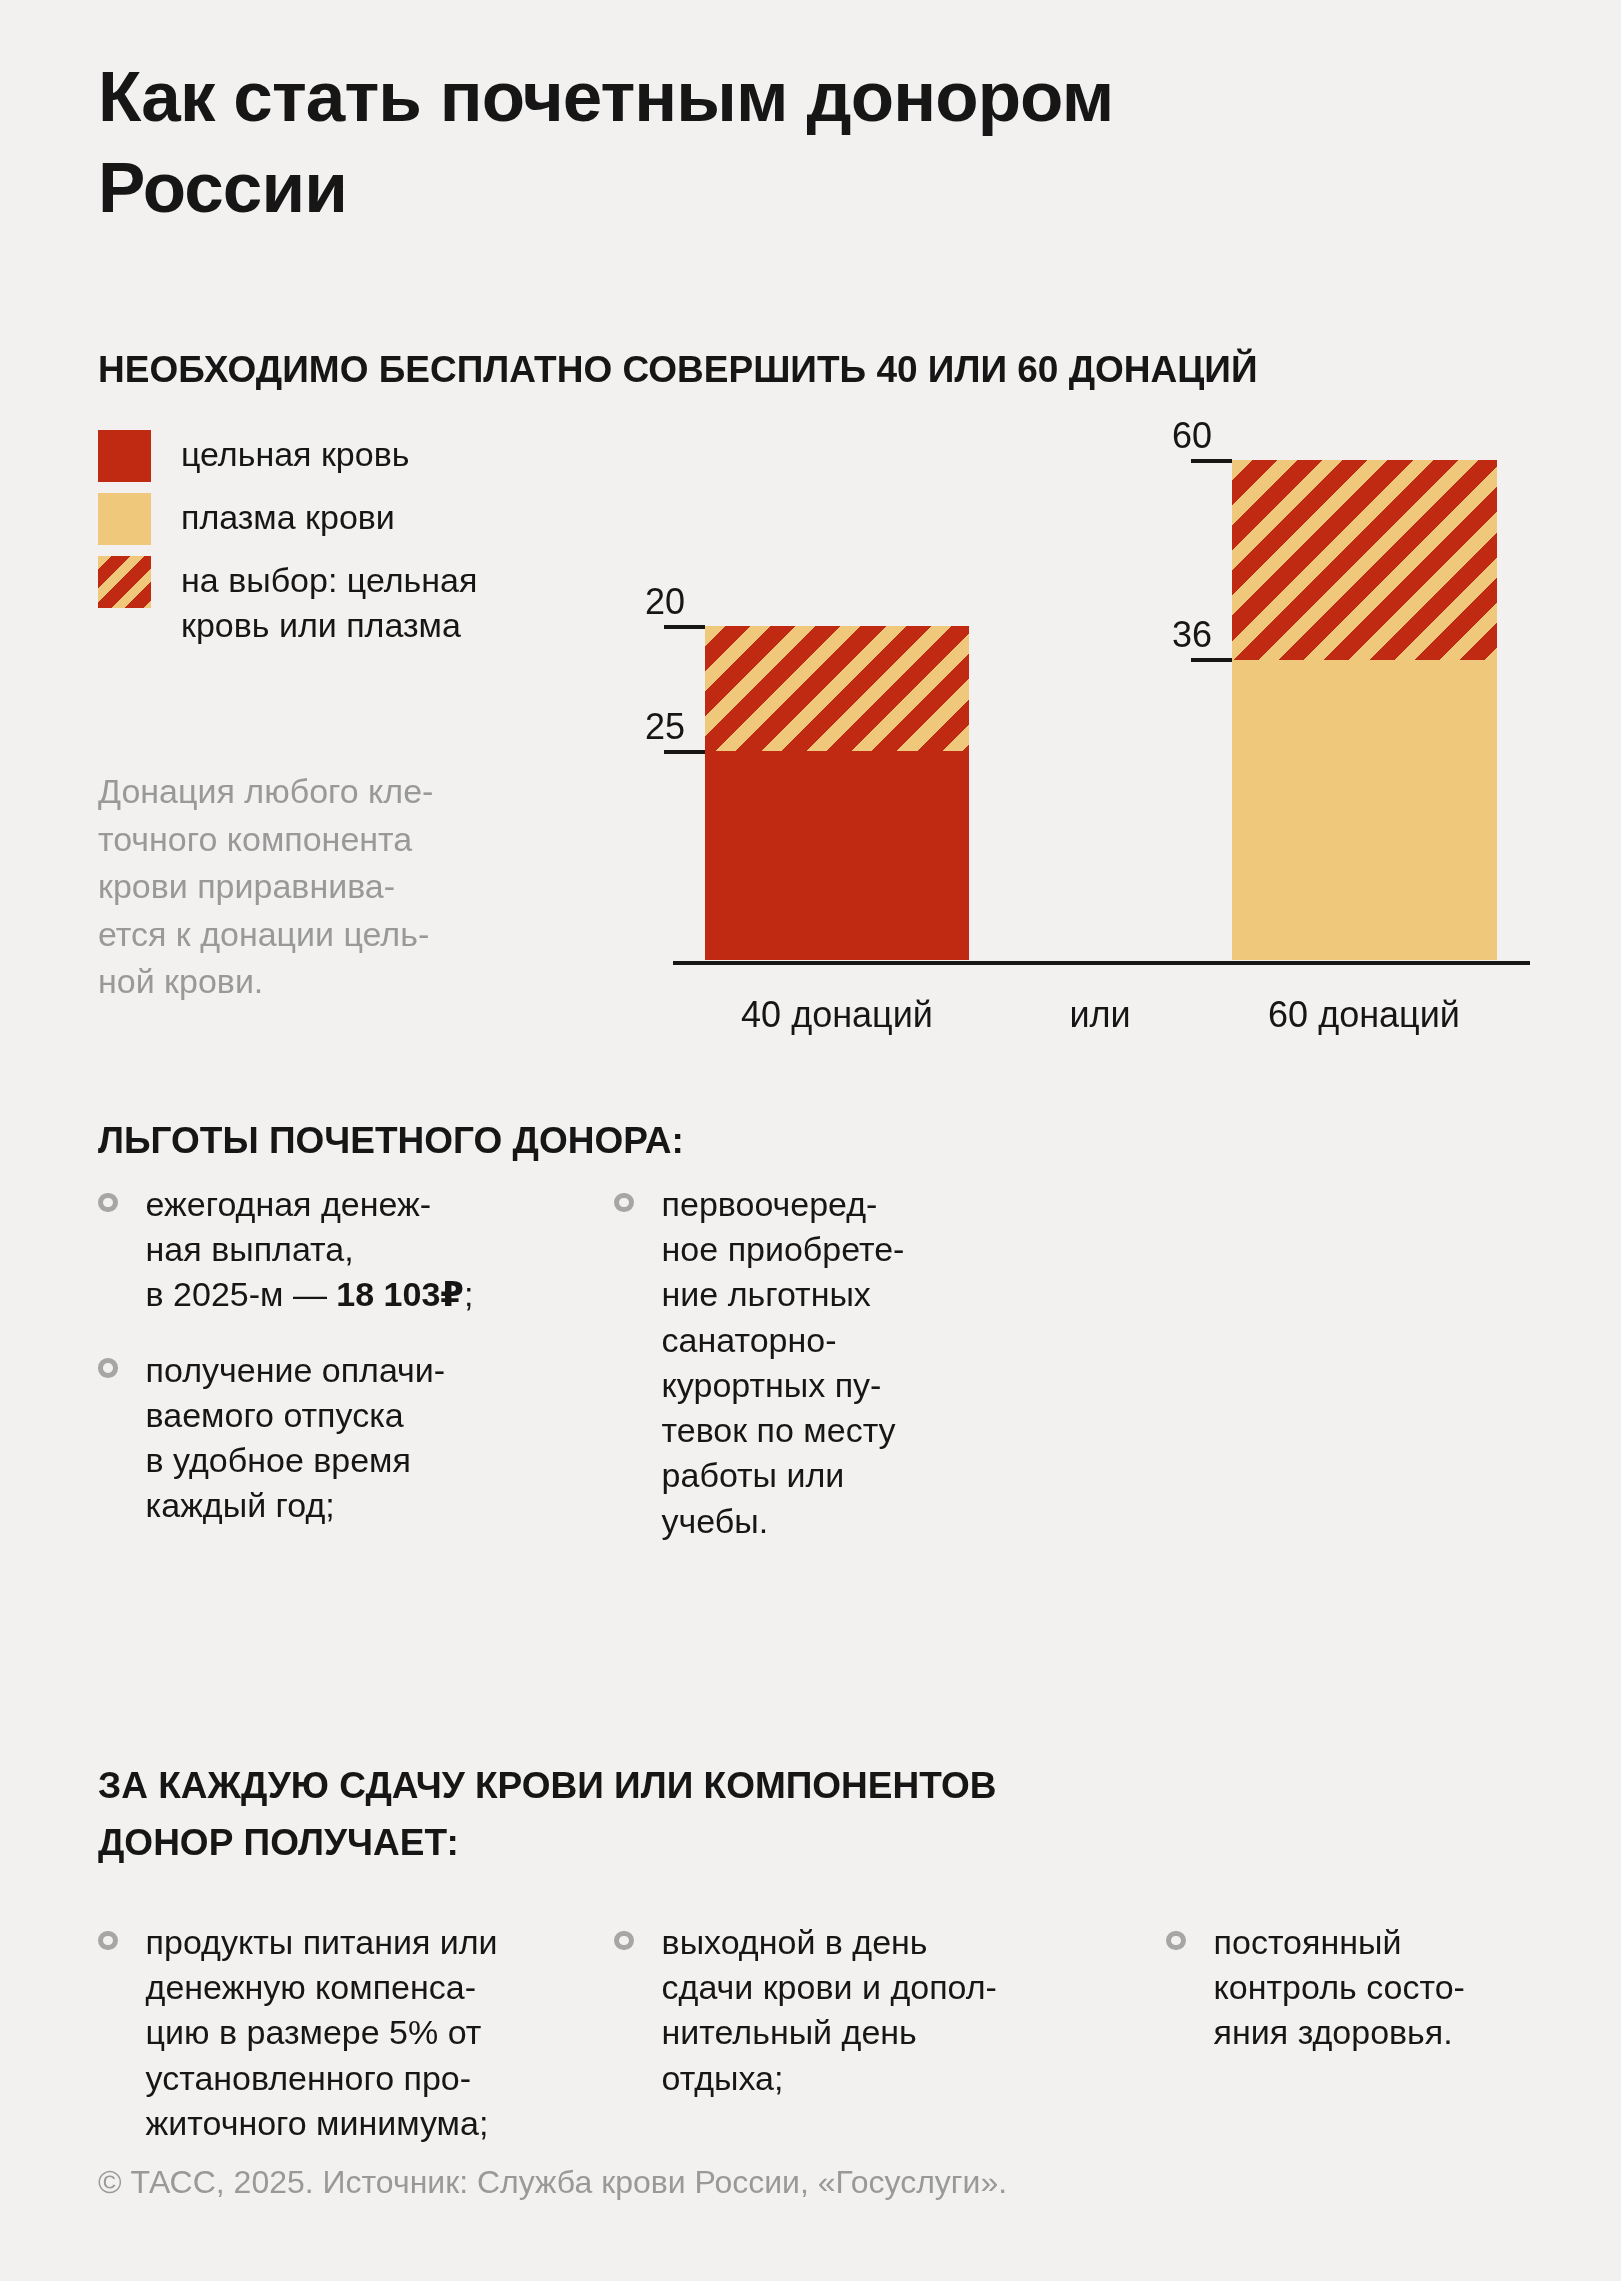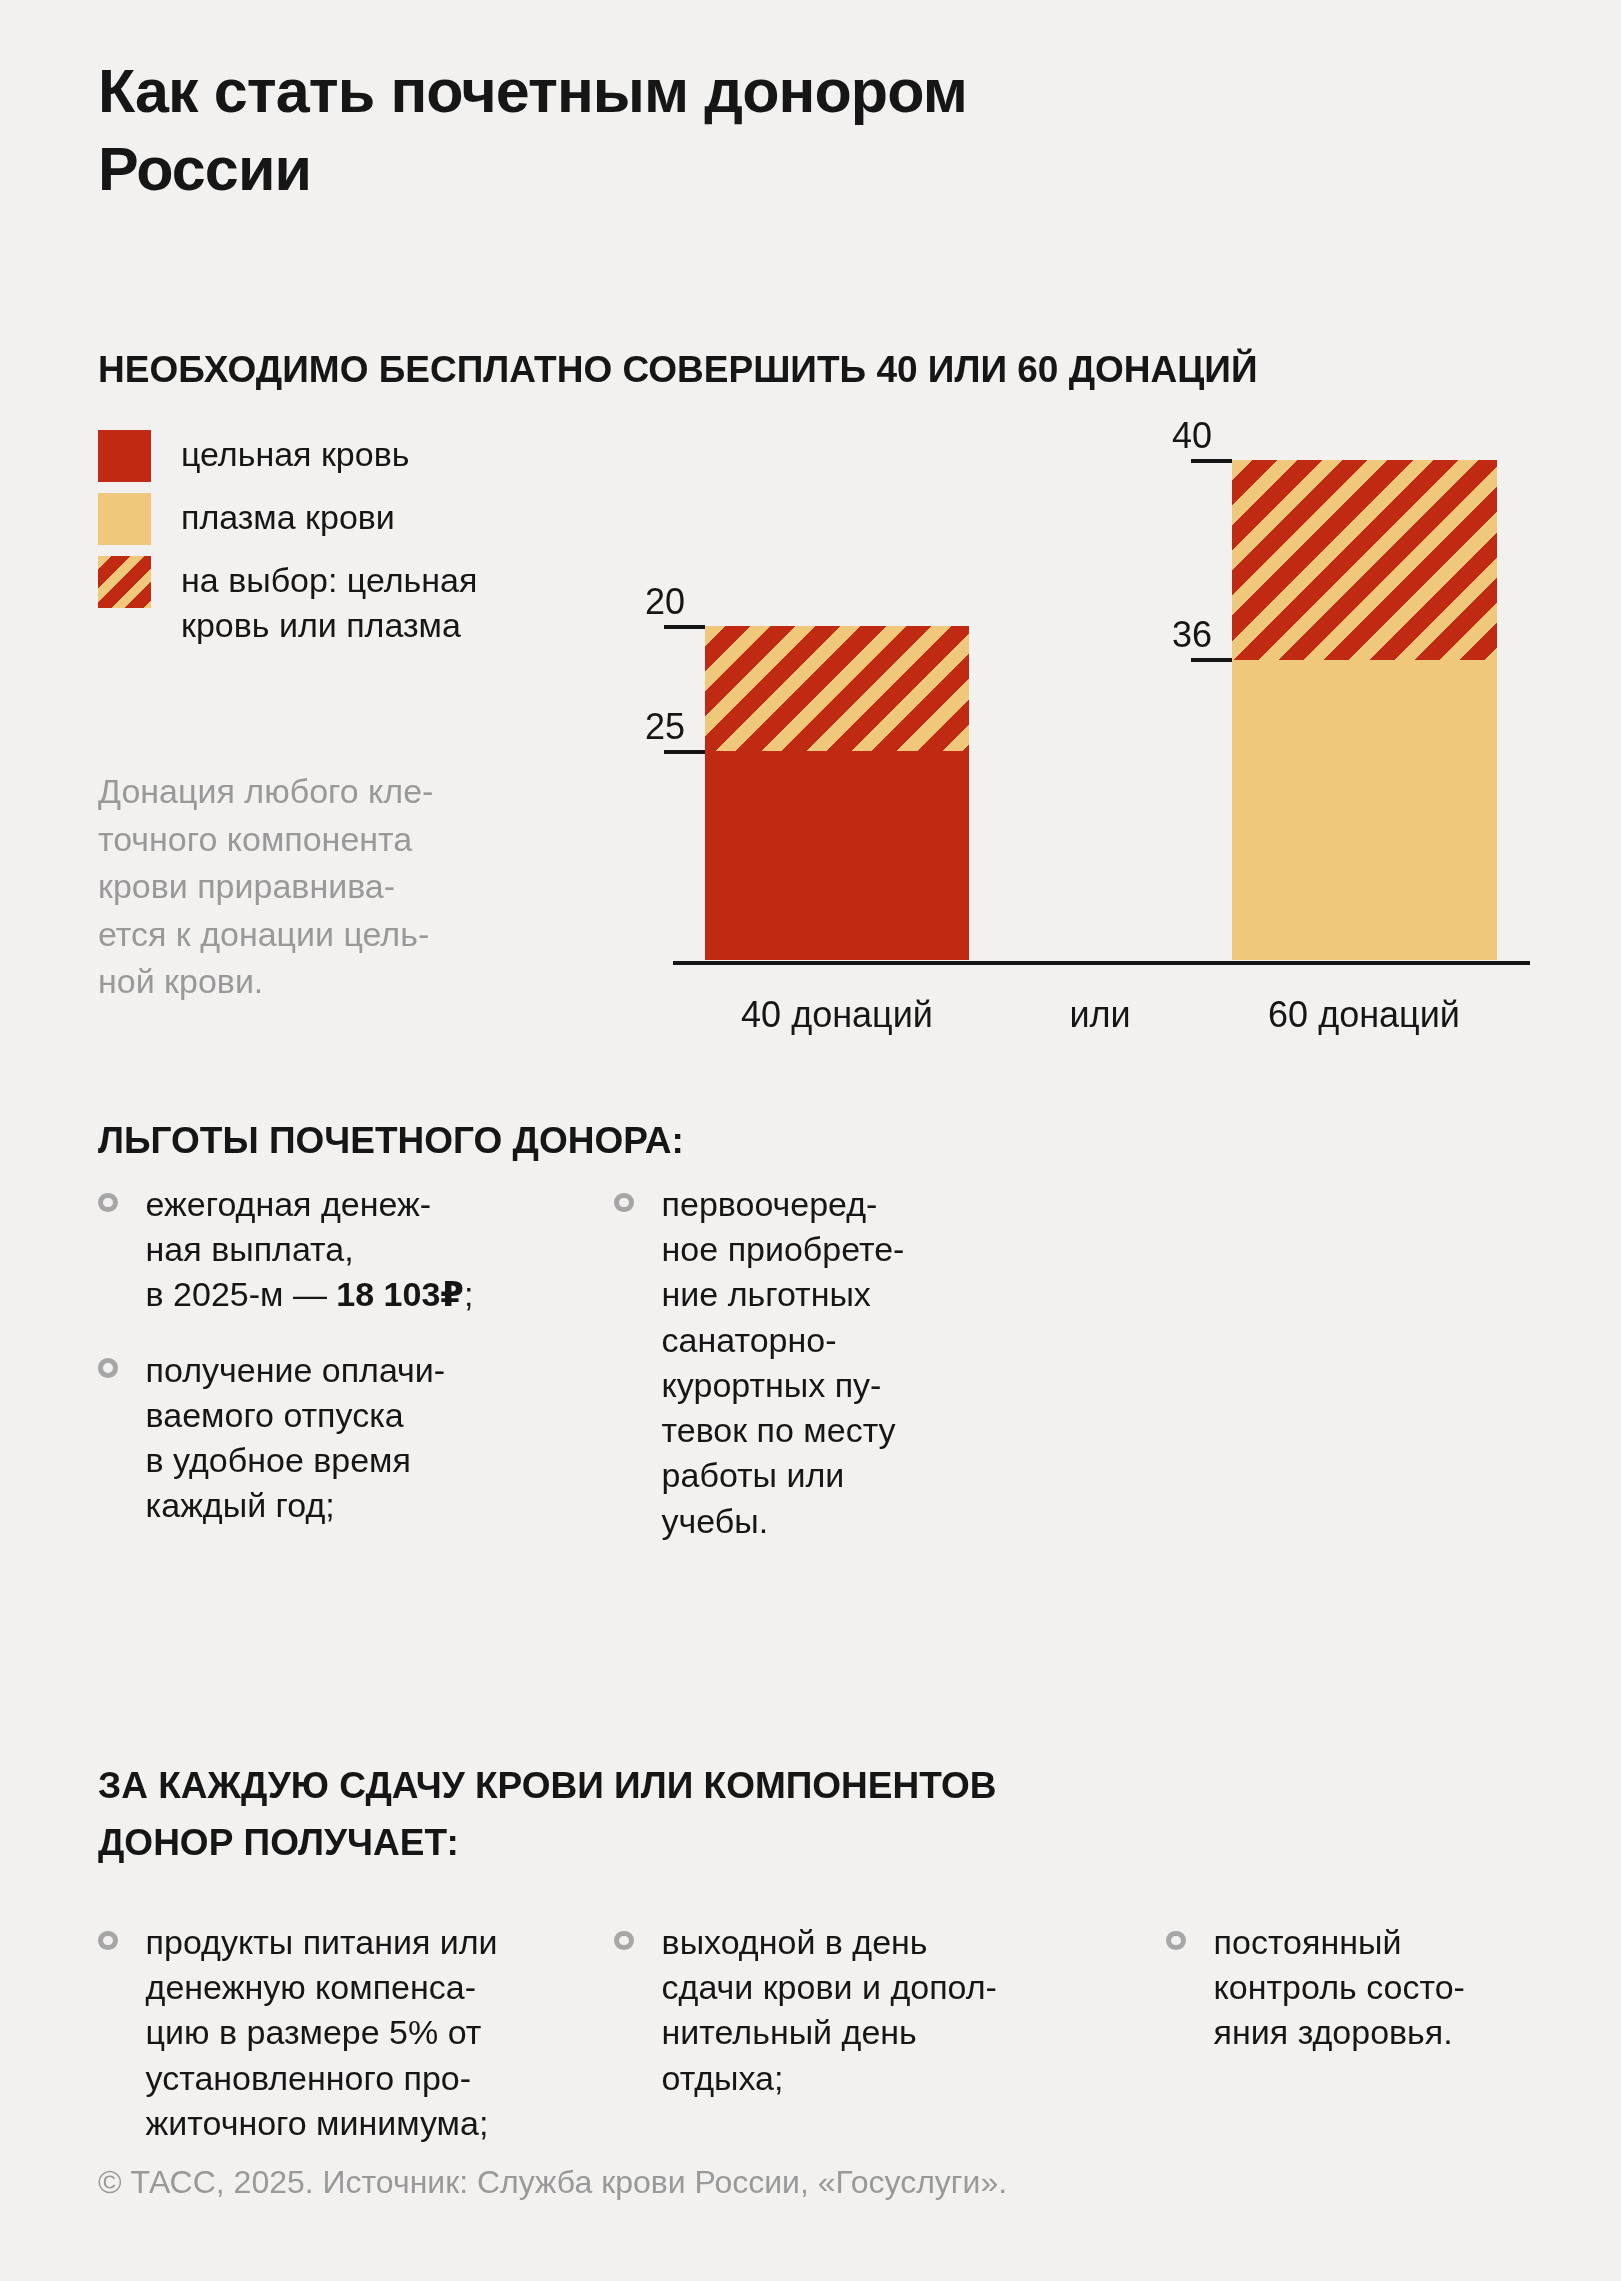--- a/index.html
+++ b/index.html
@@ -16,21 +16,21 @@
     position:relative;
     width:1622px;height:2281px;
     background:var(--bg);
     color:var(--ink);
     overflow:hidden;
   }
   .pre{white-space:pre-line;}
 
   .title{
     position:absolute;left:98px;top:52px;width:1444px;
-    font-size:61px;font-weight:700;line-height:1.28;letter-spacing:-0.9px;
+    font-size:71px;font-weight:700;line-height:1.28;letter-spacing:-0.9px;
     color:var(--ink);
   }
   .subtitle{
     position:absolute;left:98px;top:349px;width:1444px;
     font-size:37px;font-weight:700;letter-spacing:0;
     color:var(--ink);
   }
 
   
   .legend{position:absolute;left:98px;top:430px;width:499px;display:flex;flex-direction:column;gap:11px;}
@@ -120,21 +120,21 @@
         </div>
         <div class="tick-line" style="left: 40px; width: 41px; top: 233px;"></div>
         <div class="tick-label" style="left: 61px; top: 192px;">20</div>
         <div class="tick-line" style="left: 40px; width: 41px; top: 358px;"></div>
         <div class="tick-label" style="left: 61px; top: 317px;">25</div>
         <div class="bar" style="left: 608px; width: 265px; height: 500px;">
           <div class="seg yellow" style="bottom: 0px; height: 300px;"></div>
           <div class="seg hatch" style="bottom: 300px; height: 200px;"></div>
         </div>
         <div class="tick-line" style="left: 567px; width: 41px; top: 67px;"></div>
-        <div class="tick-label" style="left: 588px; top: 26px;">40</div>
+        <div class="tick-label" style="left: 588px; top: 26px;">60</div>
         <div class="tick-line" style="left: 567px; width: 41px; top: 266px;"></div>
         <div class="tick-label" style="left: 588px; top: 225px;">36</div>
       </div>
     <div class="axis-line"></div>
     <div id="xlabels"></div>
   <div class="x-label" style="left: 213px;">40 донаций</div>
       <div class="x-label" style="left: 476px;">или</div>
       <div class="x-label" style="left: 740px;">60 донаций</div>
     </div>
 

